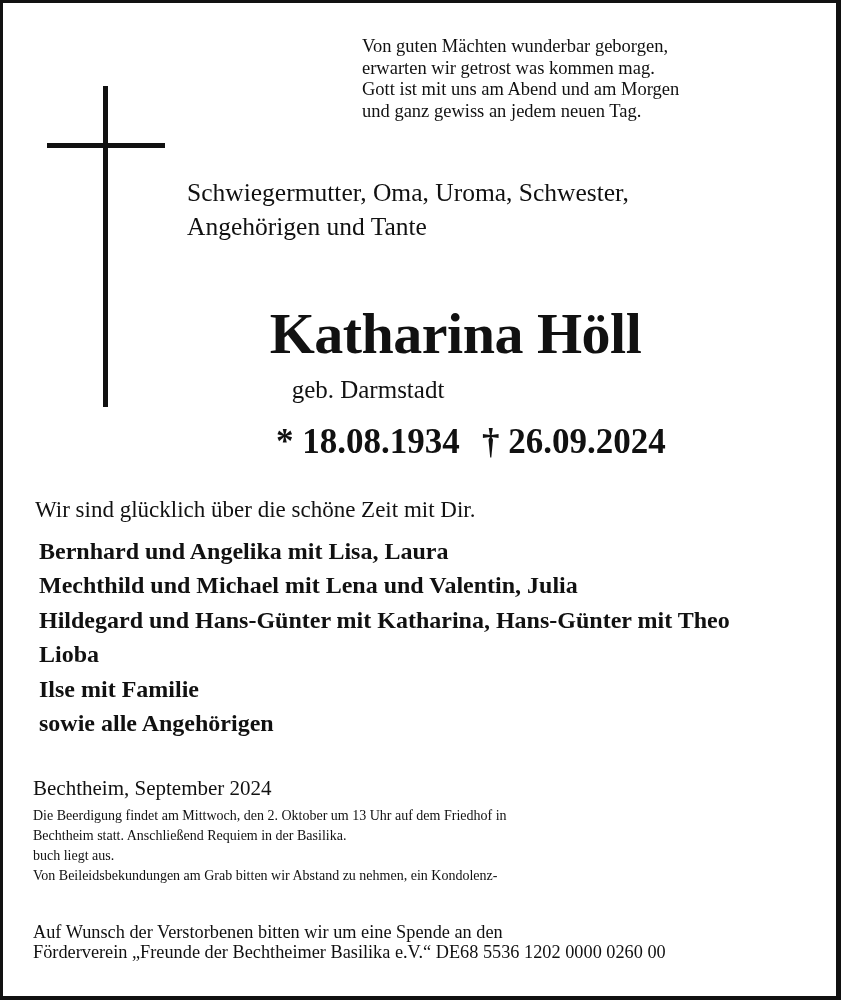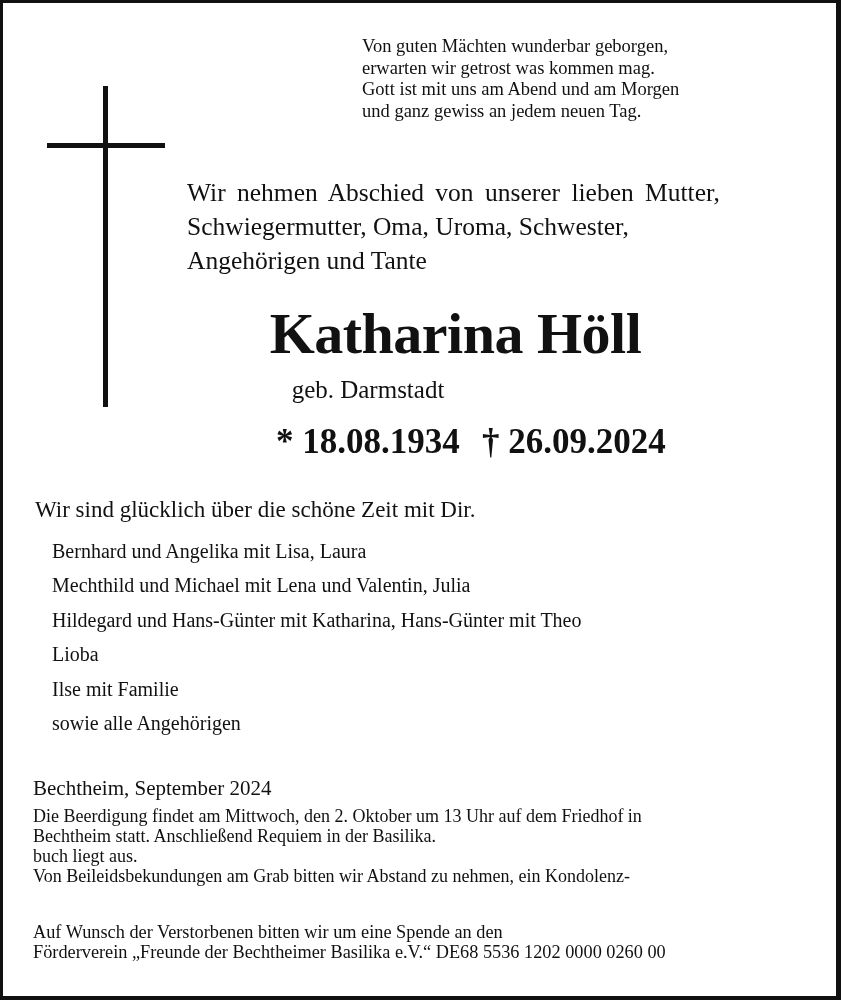--- a/index.html
+++ b/index.html
@@ -16,44 +16,43 @@
   .cross-h { position: absolute; left: 47px; top: 143px; width: 118px; height: 5px; background: #111; }
   .poem { left: 362px; top: 36px; font-size: 18.5px; line-height: 21.5px; }
   .intro { left: 187px; top: 176px; font-size: 25.5px; line-height: 34px; }
   .intro .l1 { word-spacing: 5px; }
   .name { left: 0; width: 841px; text-align: center; top: 300px; font-size: 58px; font-weight: bold; padding-left: 70px; box-sizing: border-box; letter-spacing: -0.5px; }
   .maiden { left: 0; width: 684px; text-align: center; top: 376px; font-size: 25px; padding-left: 52px; box-sizing: border-box; }
   .dates { top: 422px; font-size: 35px; font-weight: bold; }
   .born { left: 276px; }
   .died { left: 482px; }
   .happy { left: 35px; top: 497px; font-size: 23px; }
-  .family { left: 52px; top: 534px; font-size: 20px; font-weight: normal; line-height: 34.4px; }
+  .family { left: 39px; top: 534px; font-size: 24px; font-weight: bold; line-height: 34.4px; }
   .place { left: 33px; top: 768px; font-size: 21px; margin-top: 8px; }
-  .funeral { left: 33px; top: 806px; font-size: 18px; line-height: 20px; }
+  .funeral { left: 33px; top: 806px; font-size: 14px; line-height: 20px; }
   .donation { left: 33px; top: 922px; font-size: 18.3px; line-height: 20px; }
 </style>
 </head>
 <body>
 
 <div class="frame"></div>
 
 <div>
   <div class="cross-v"></div>
   <div class="cross-h"></div>
 </div>
 
 <div class="abs serif poem">
   <div>Von guten Mächten wunderbar geborgen,</div>
   <div>erwarten wir getrost was kommen mag.</div>
   <div>Gott ist mit uns am Abend und am Morgen</div>
   <div>und ganz gewiss an jedem neuen Tag.</div>
 </div>
 
 <div class="abs serif intro">
-  <div class="l1">Wir nehmen Abschied von unserer lieben Mutter,</div>
   <div>Schwiegermutter, Oma, Uroma, Schwester,</div>
   <div>Angehörigen und Tante</div>
 </div>
 
 <div class="abs serif name">Katharina Höll</div>
 <div class="abs serif maiden">geb. Darmstadt</div>
 
 <div class="abs serif dates born">* 18.08.1934</div>
 <div class="abs serif dates died">† 26.09.2024</div>
 

